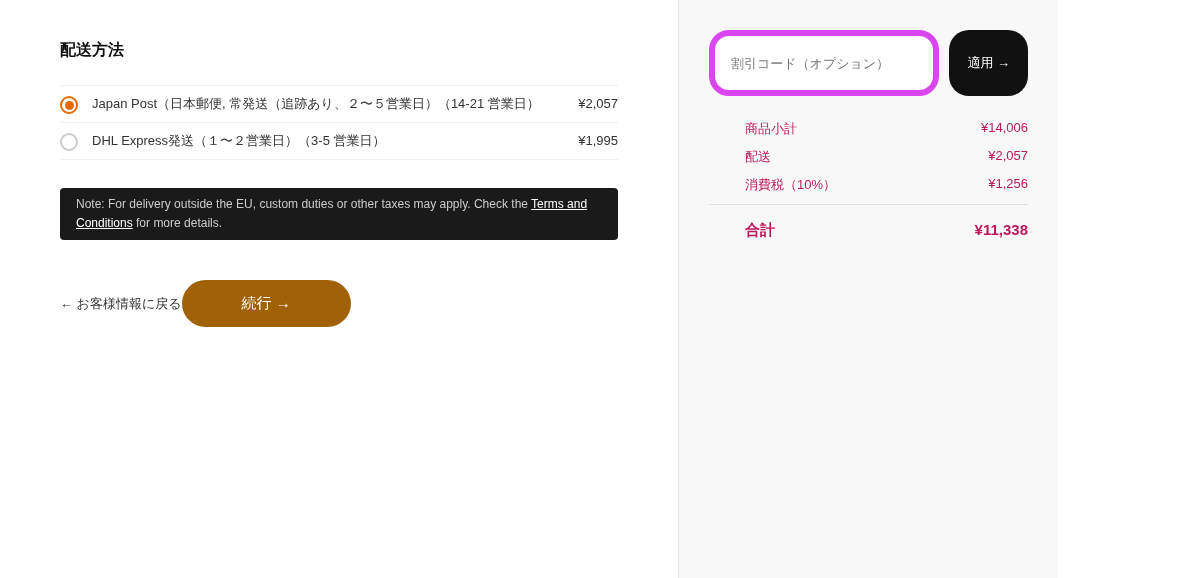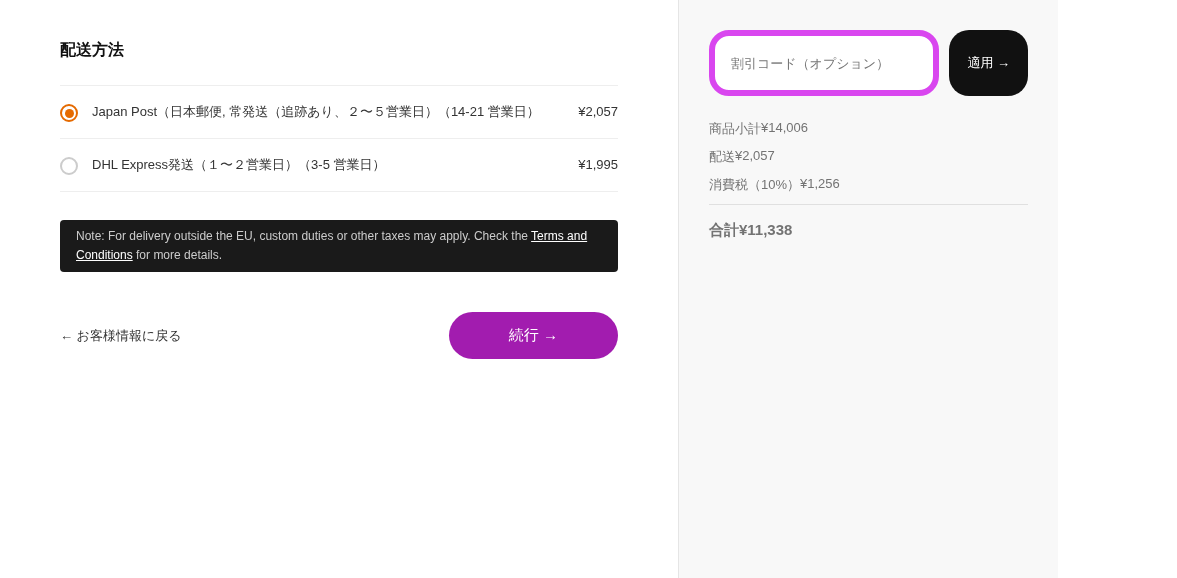--- a/index.html
+++ b/index.html
@@ -49,23 +49,25 @@
       color: #fff;
       border: none;
       border-radius: 20px;
       padding: 24px 18px;
       font-size: 13px;
       cursor: pointer;
       white-space: nowrap;
     }
     .summary-row {
       display: flex;
+      justify-content: space-between;
       margin-bottom: 10px;
       font-size: 13px;
-      color: #737373;
+      color: #be185d;
+      margin-left: 36px;
     }
     .summary-row.total {
       margin-top: 16px;
       font-weight: bold;
       font-size: 15px;
     }
     .divider {
       border: none;
       border-top: 1px solid #e0e0e0;
       margin: 10px 0;
@@ -74,21 +76,21 @@
     
     .section-title {
       font-size: 16px;
       font-weight: 600;
       color: #111;
       margin-bottom: 24px;
     }
     .shipping-option {
       display: flex;
       align-items: flex-start;
-      padding: 16px 0;
+      padding: 8px 0;
       border-bottom: 1px solid #eee;
       gap: 14px;
     }
     .shipping-option:first-of-type {
       border-top: 1px solid #eee;
     }
     .radio-wrapper {
       margin-top: 2px;
       flex-shrink: 0;
     }
@@ -140,36 +142,35 @@
       margin-bottom: 40px;
     }
     .notice-box a {
       color: #fff;
       text-decoration: underline;
     }
 
     
     .footer-nav {
       display: flex;
-      justify-content: space-between;
       align-items: center;
       margin-top: 20px;
     }
     .back-link {
       font-size: 13px;
       color: #333;
       text-decoration: none;
       cursor: pointer;
       display: flex;
       align-items: center;
       gap: 4px;
       font-weight: 500;
     }
     .continue-btn {
-      background: #a21caf;
+      background: #a16207;
       color: #fff;
       border: none;
       border-radius: 30px;
       padding: 14px 60px;
       font-size: 15px;
       font-weight: 500;
       cursor: pointer;
     }
   </style>
 </head>

